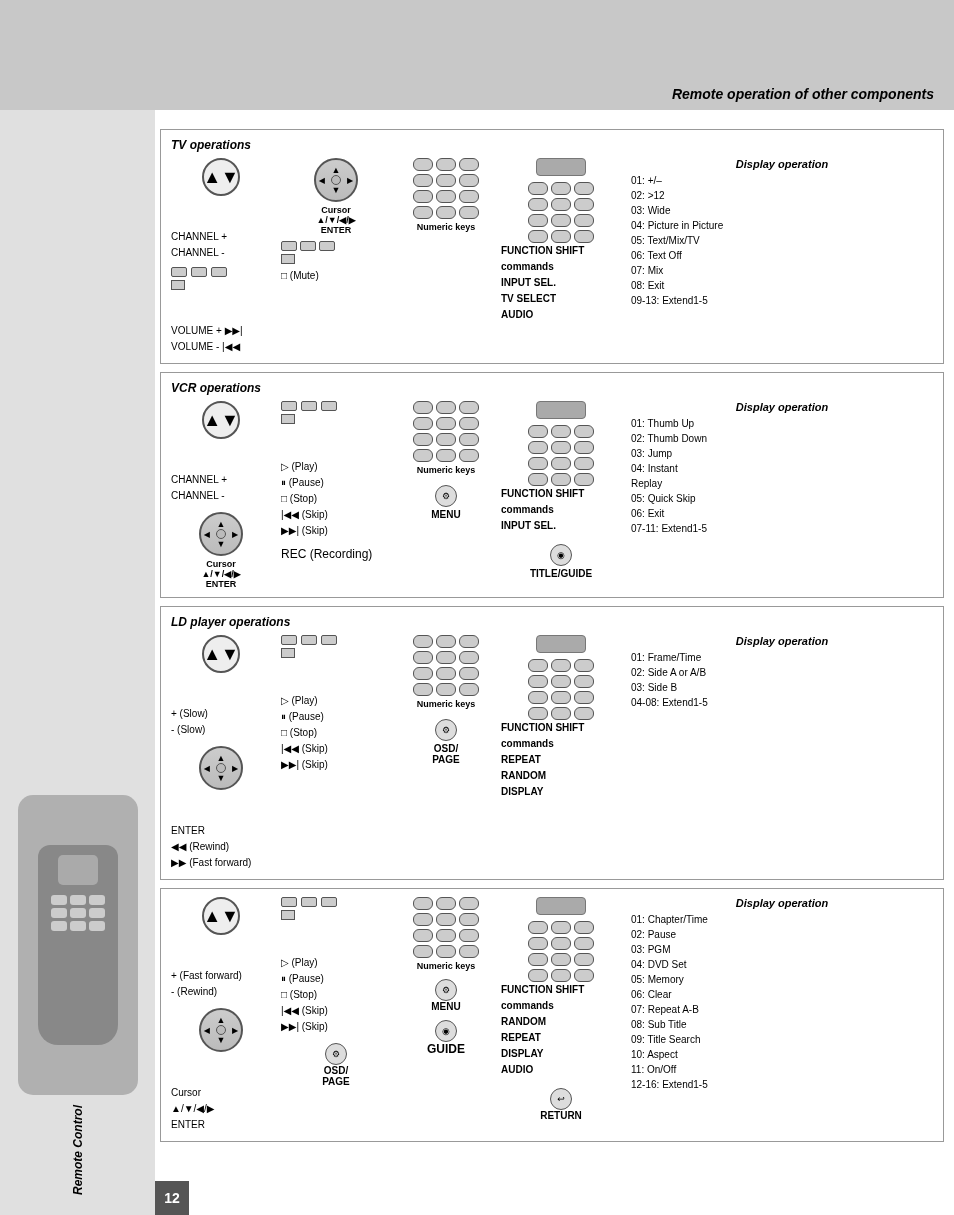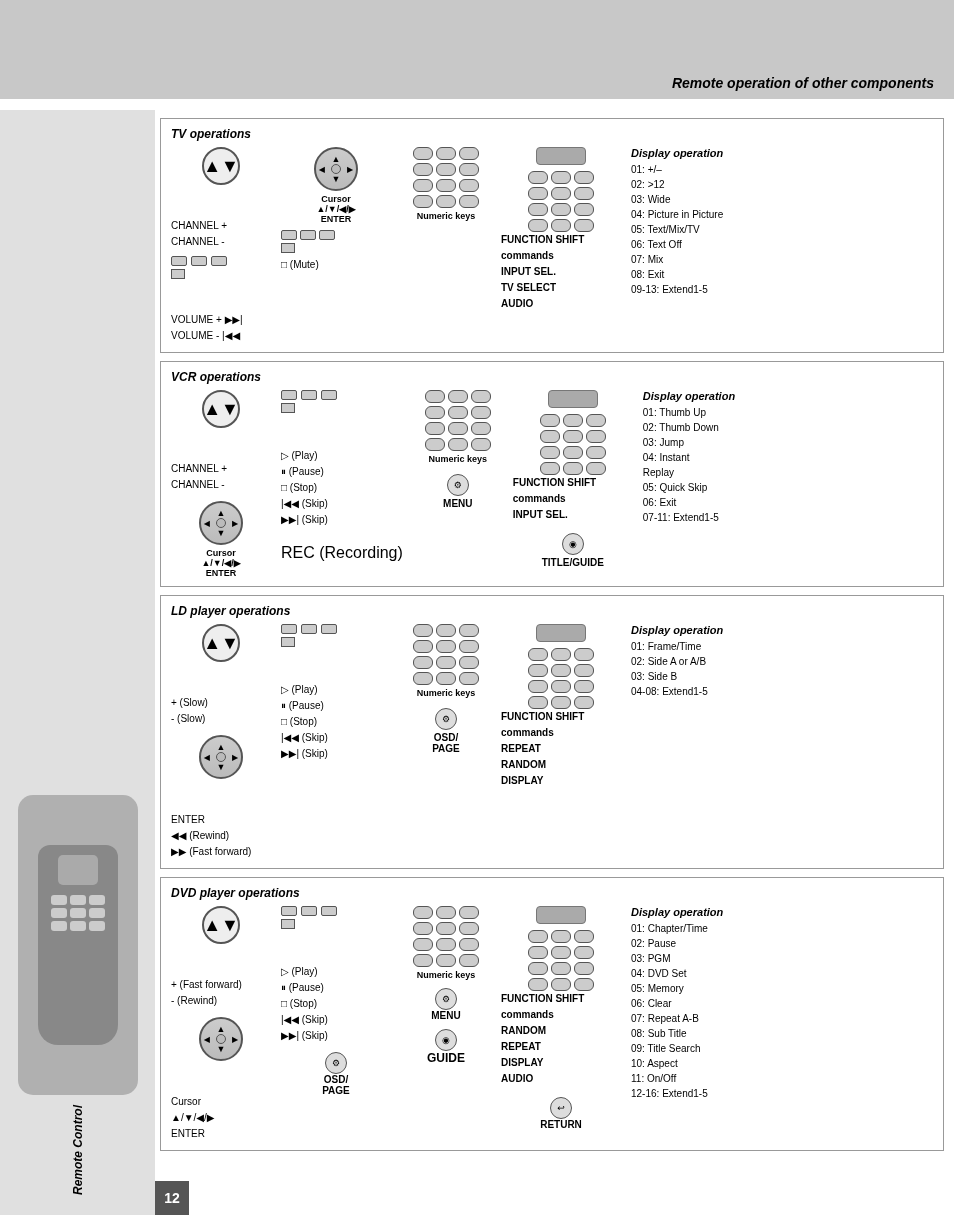--- a/index.html
+++ b/index.html
@@ -8,21 +8,21 @@
       min-height: 1215px;
       background: #fff;
       font-family: Arial, sans-serif;
       font-size: 11px;
       position: relative;
       overflow-x: hidden;
     }
 
     .page-header {
       background: #c8c8c8;
-      height: 99px;
+      height: 110px;
       position: relative;
       display: flex;
       align-items: flex-end;
       justify-content: flex-end;
       padding-right: 20px;
       padding-bottom: 8px;
     }
 
     .page-header-title {
       font-style: italic;
@@ -86,20 +86,21 @@
       text-align: center;
       margin-top: 3px;
       font-weight: bold;
     }
 
     .display-operation {
       font-style: italic;
       font-weight: bold;
       font-size: 11px;
       margin-bottom: 3px;
+      text-align: center;
     }
 
     .display-items {
       font-size: 10px;
       line-height: 1.5;
     }
 
     .controls-list {
       font-size: 10px;
       line-height: 1.6;
@@ -462,21 +463,21 @@
         <div style="margin-bottom:3px;">
           <div class="small-rect"></div>
         </div>
         <div class="controls-list">
           <div>▷ (Play)</div>
           <div>⏸ (Pause)</div>
           <div>□ (Stop)</div>
           <div>|◀◀ (Skip)</div>
           <div>▶▶| (Skip)</div>
         </div>
-        <div style="margin-top:16px;font-size:16px;">REC (Recording)</div>
+        <div style="margin-top:8px;font-size:12px;">REC (Recording)</div>
       </div>
 
       <div class="col-3">
         <div class="numeric-keys-visual">
           <div class="num-row">
             <div class="num-btn-oval"></div>
             <div class="num-btn-oval"></div>
             <div class="num-btn-oval"></div>
           </div>
           <div class="num-row">
@@ -662,21 +663,20 @@
           <div>01: Frame/Time</div>
           <div>02: Side A or A/B</div>
           <div>03: Side B</div>
           <div>04-08: Extend1-5</div>
         </div>
       </div>
     </div>
   </div>
 
   <div class="section">
-    <div class="section-title">DVD player operations</div>
     <div class="section-body">
 
       <div class="col-1">
         <div class="arrow-circle">▲▼</div>
         <div class="controls-list">
           <div>+ (Fast forward)</div>
           <div>- (Rewind)</div>
         </div>
         <div style="margin-top:8px;">
           <div class="dpad-circle">

